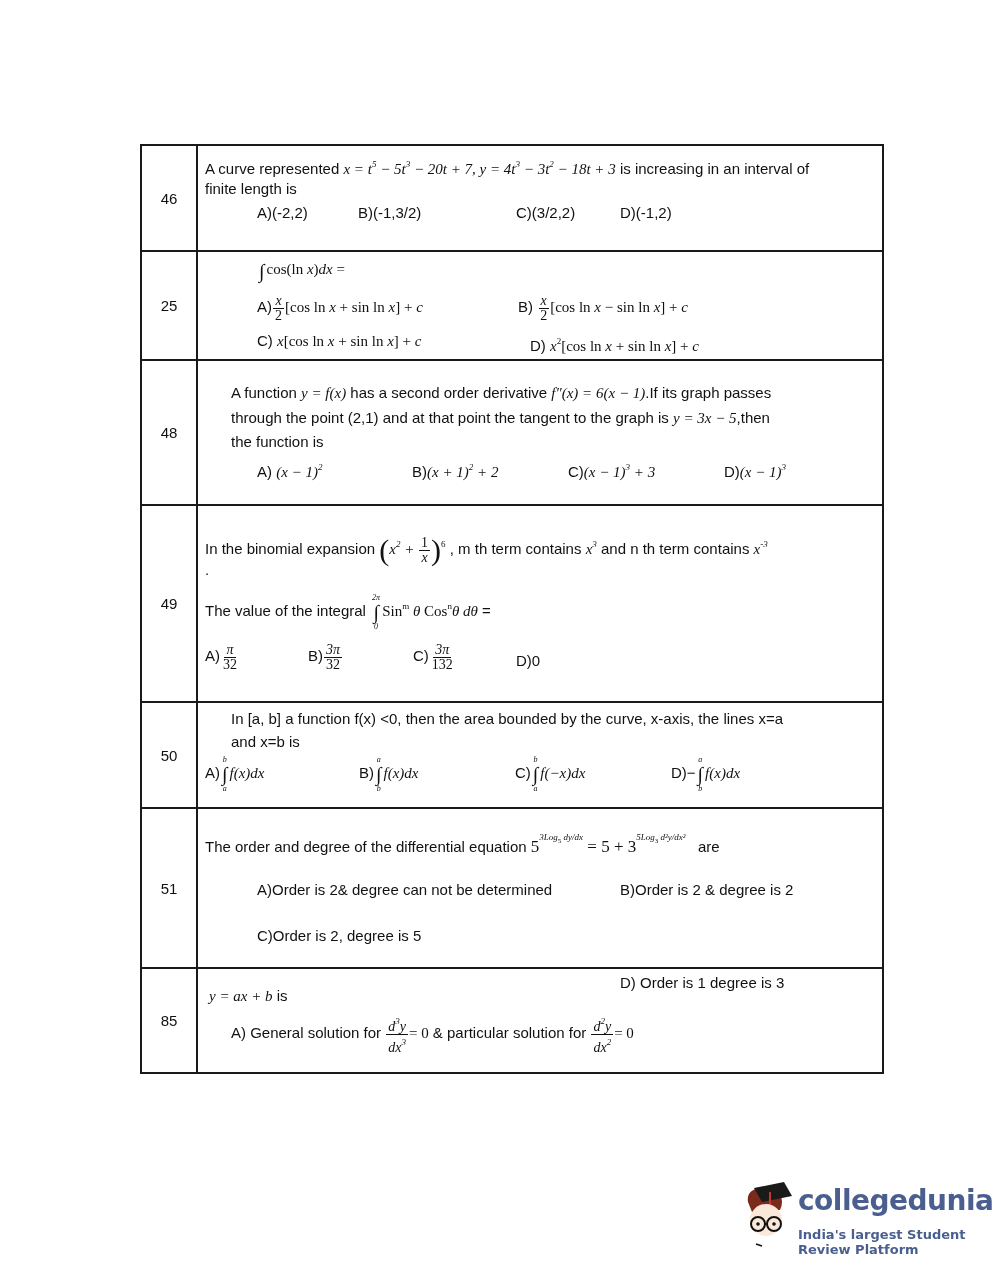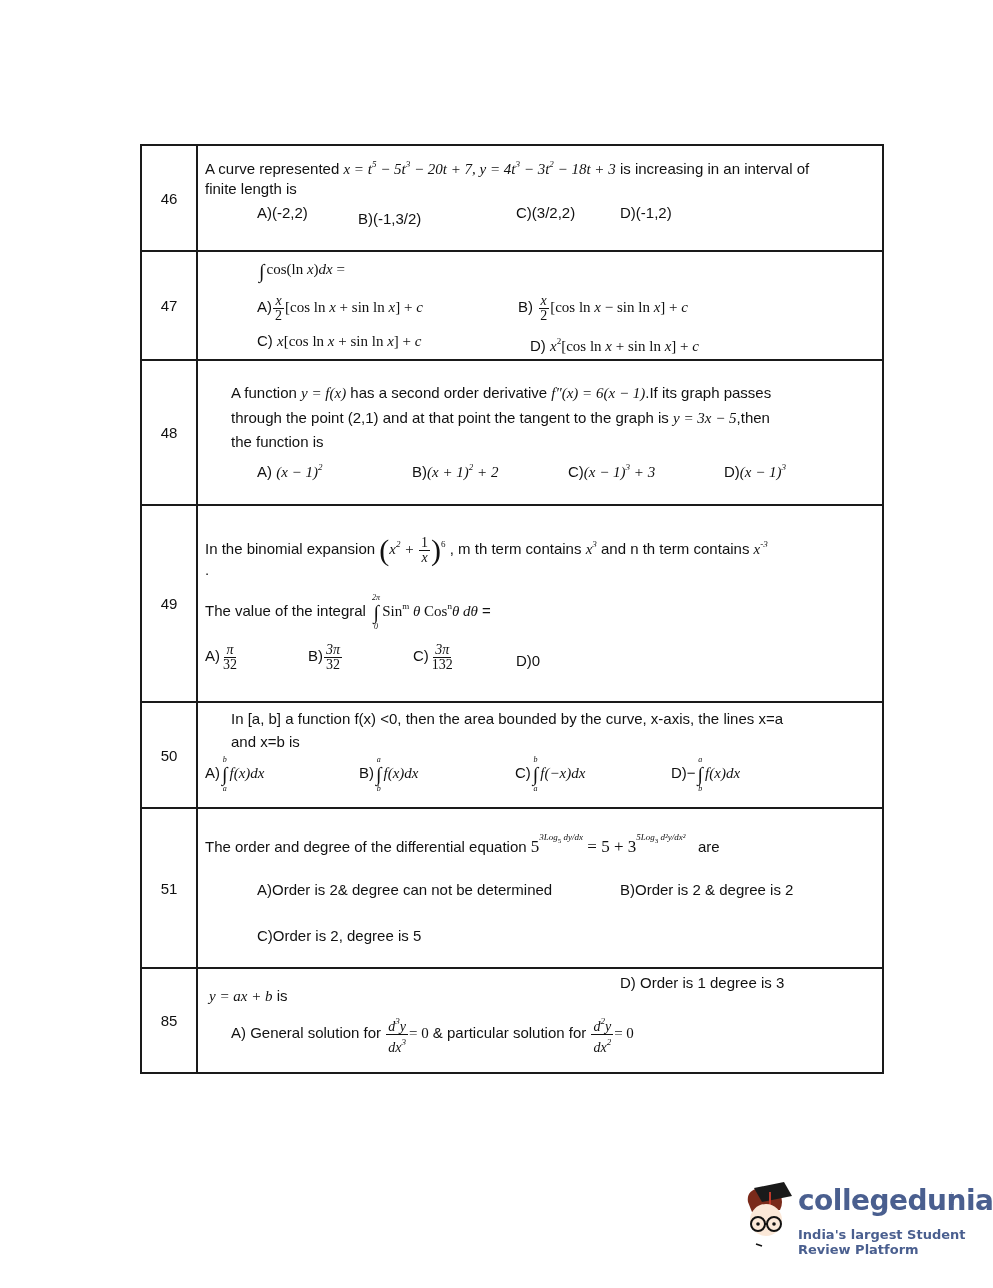--- a/index.html
+++ b/index.html
@@ -39,28 +39,28 @@
 <div class="tbl">
 
   <div class="row" style="height:106px;">
     <div class="num">46</div>
     <div class="cell">
       <div class="t" style="left:7px;top:9px;">
         <span>A curve represented </span><span class="m">x = t<sup class="s">5</sup> − 5t<sup class="s">3</sup> − 20t + 7, y = 4t<sup class="s">3</sup> − 3t<sup class="s">2</sup> − 18t + 3</span><span> is increasing in an interval of</span>
       </div>
       <div class="t" style="left:7px;top:34px;">finite length is</div>
       <div class="t" style="left:59px;top:58px;">A)(-2,2)</div>
-      <div class="t" style="left:160px;top:64px;text-align:right;">B)(-1,3/2)</div>
+      <div class="t" style="left:160px;top:58px;text-align:right;">B)(-1,3/2)</div>
       <div class="t" style="left:318px;top:58px;">C)(3/2,2)</div>
       <div class="t" style="left:422px;top:58px;">D)(-1,2)</div>
     </div>
   </div>
 
   <div class="row" style="height:109px;">
-    <div class="num">47</div>
+    <div class="num">25</div>
     <div class="cell">
       <div class="t mr" style="left:59px;top:8px;">
         <span class="int">
             <span class="sym">∫</span>
           </span>cos(ln <i>x</i>)<i>dx</i> =
       </div>
       <div class="t" style="left:59px;top:42px;">
         <span>A)</span><span class="frac">
             <span class="n m">x</span>
             <span class="d">2</span>

